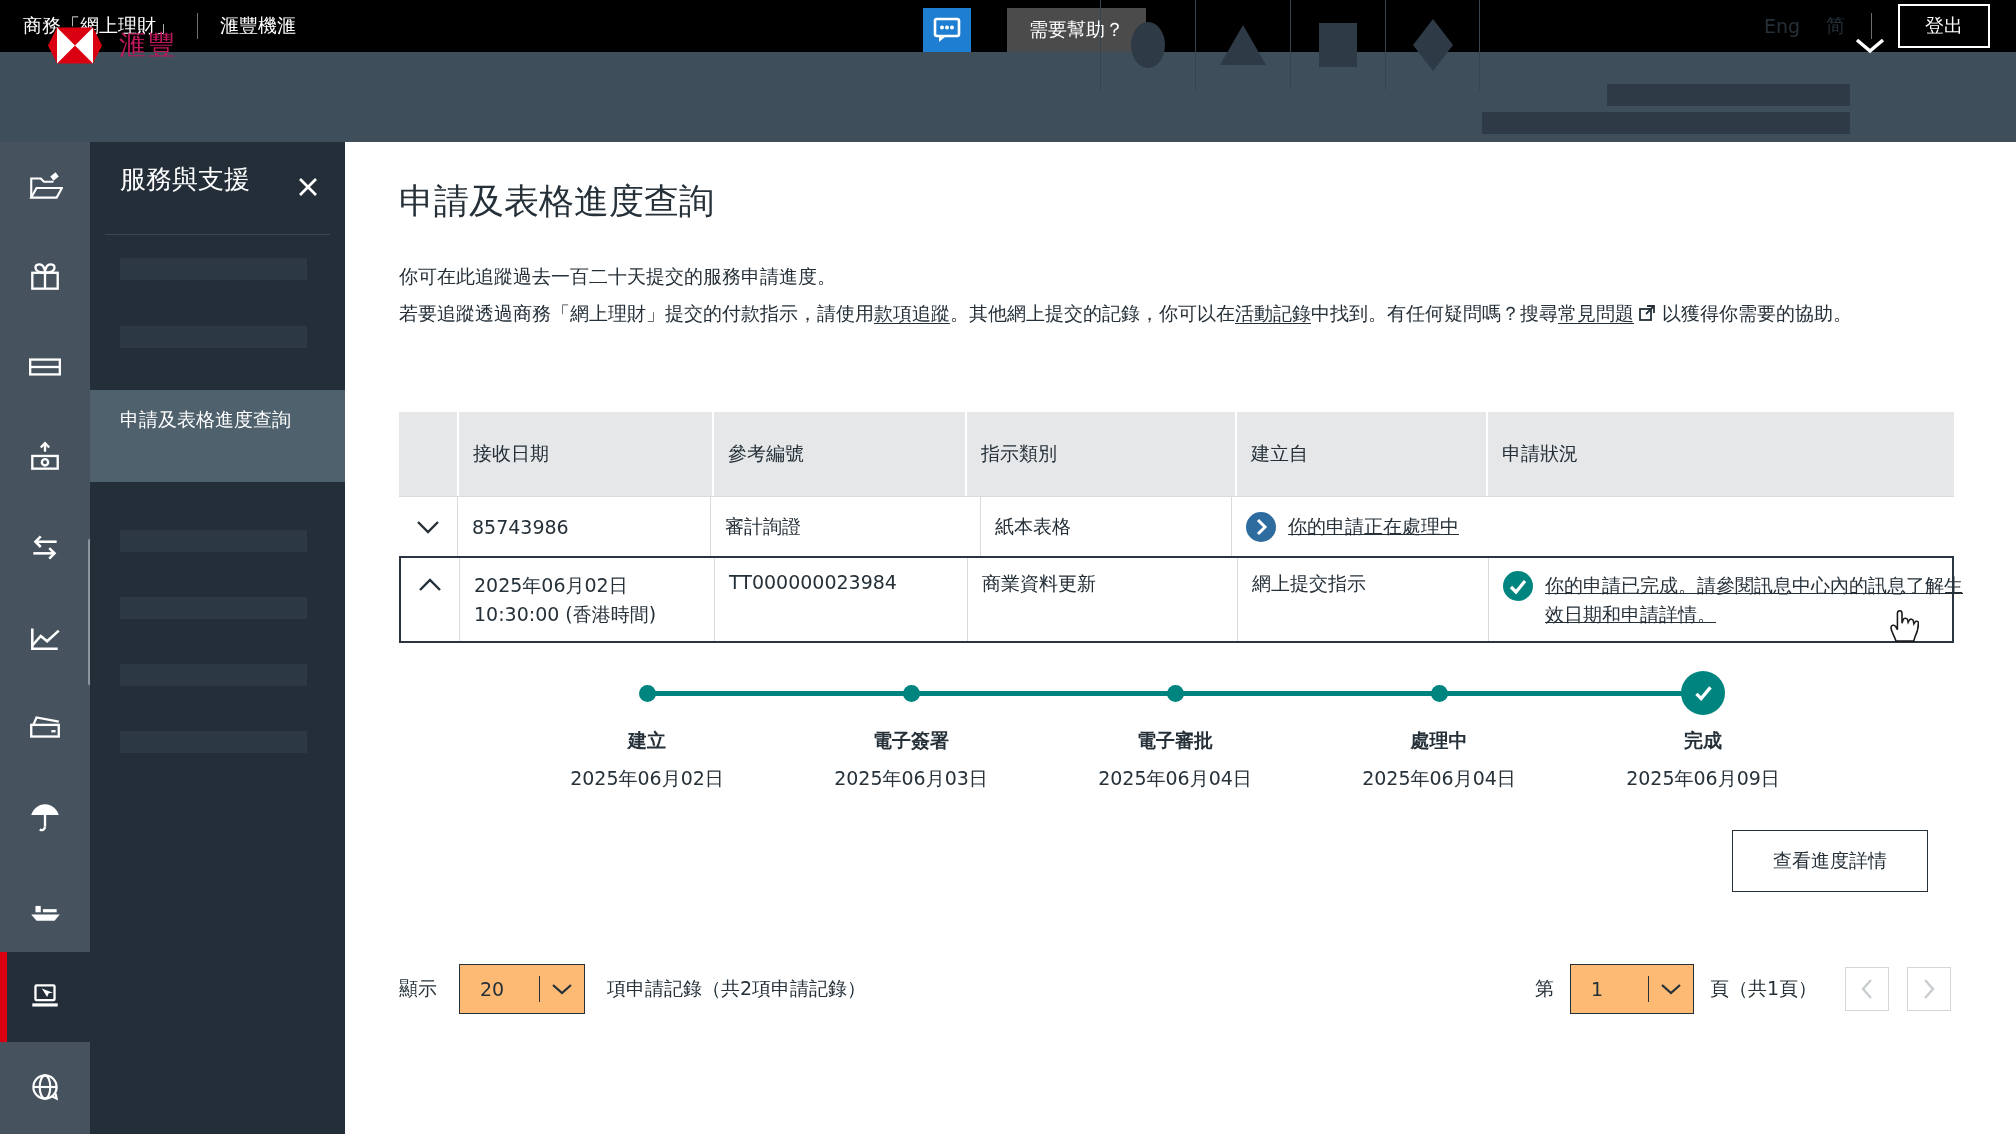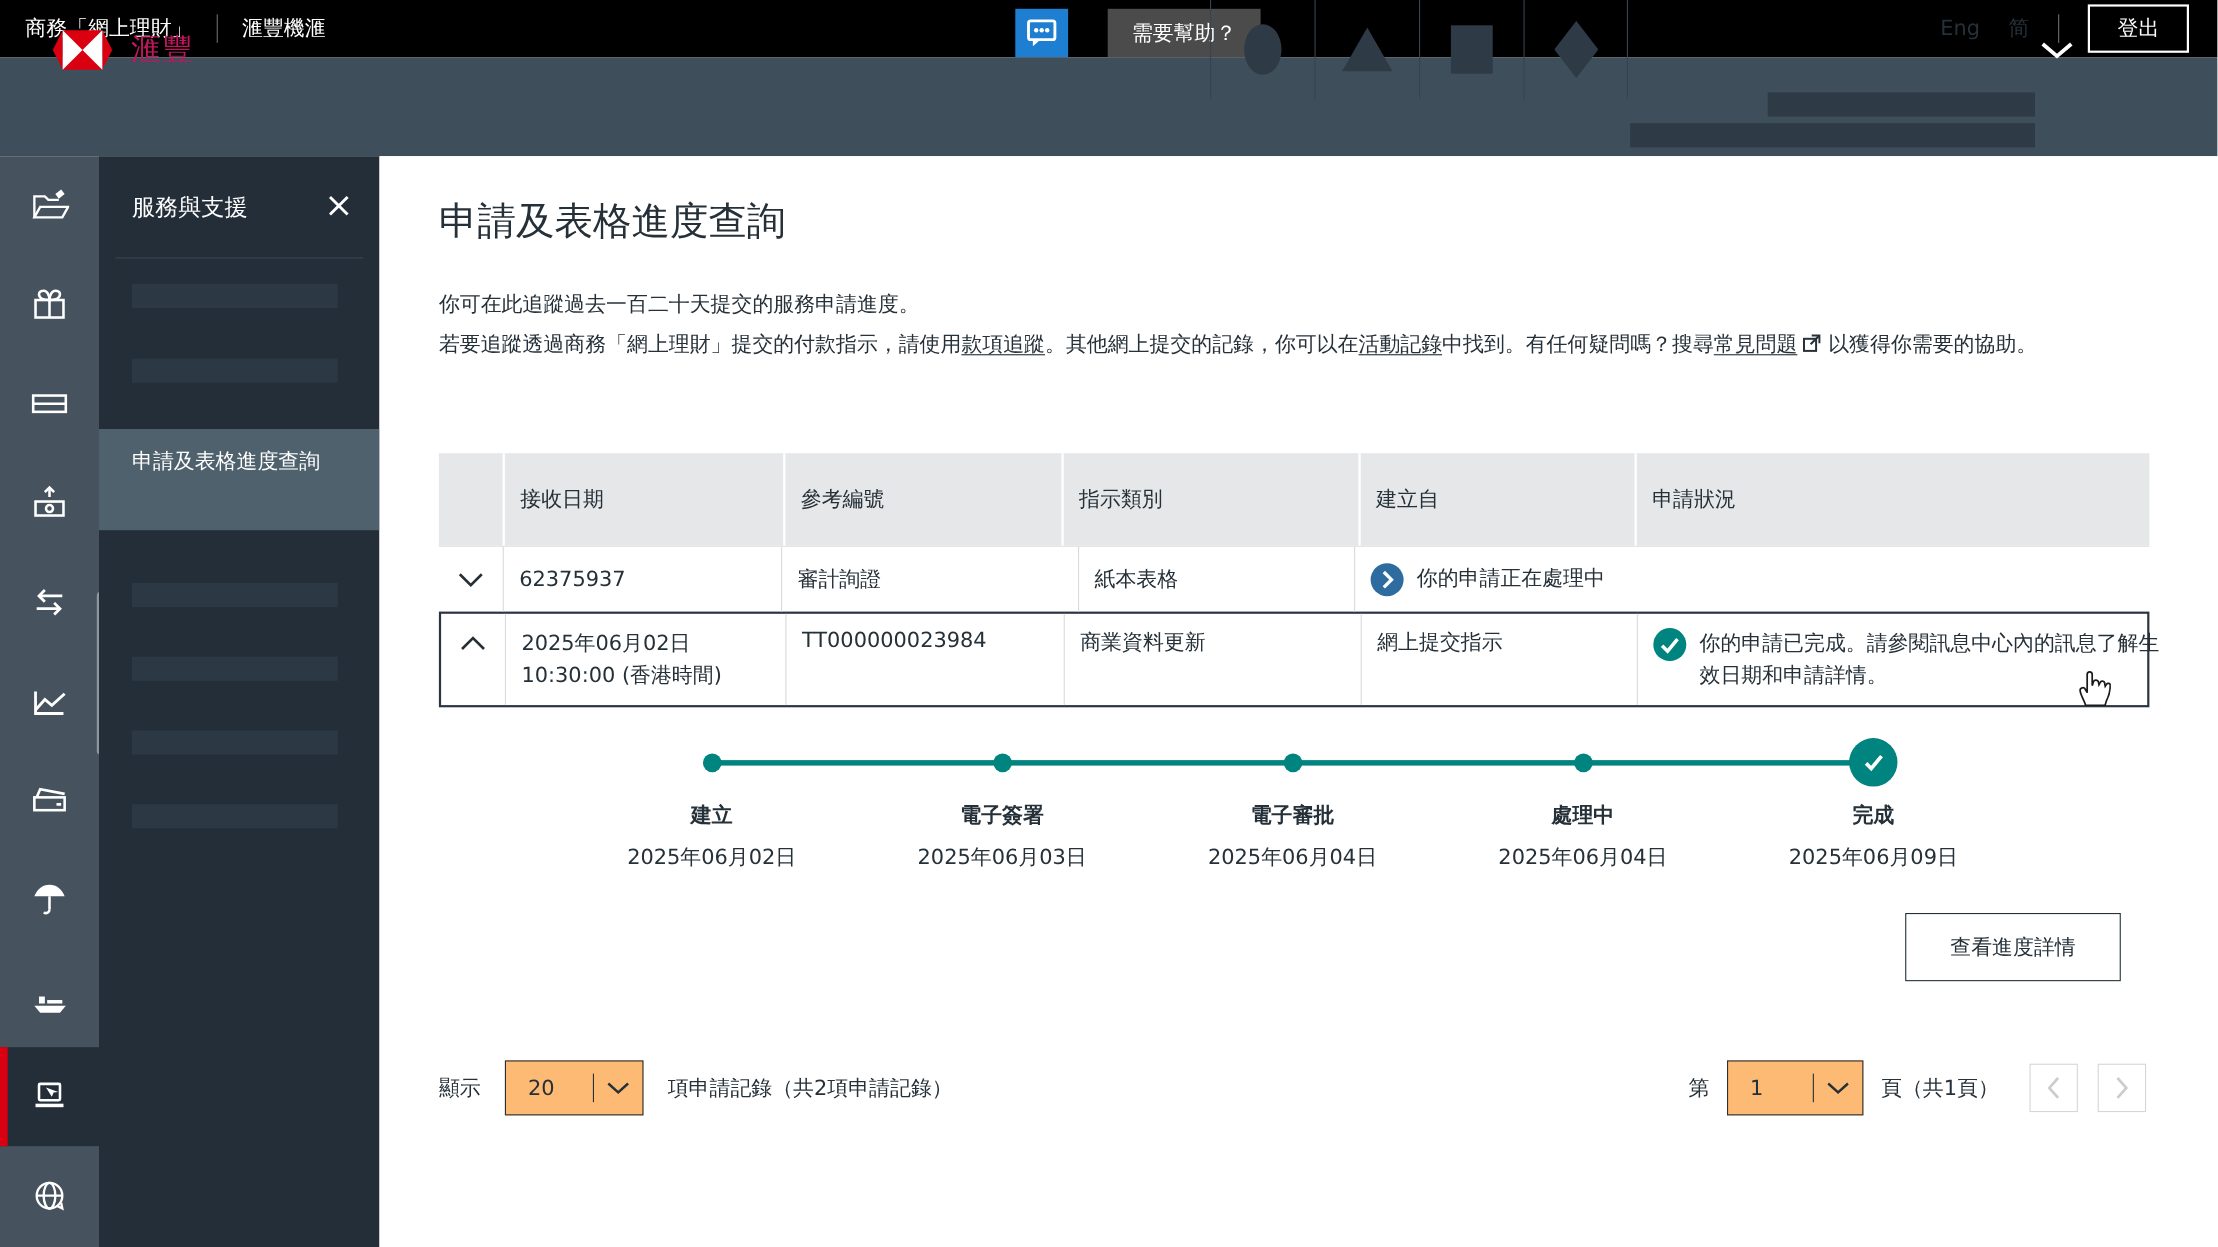--- a/index.html
+++ b/index.html
@@ -39,21 +39,21 @@
 
   
   #sidecol{left:0;top:142px;width:90px;height:992px;background:var(--col);}
   .icon-cell{width:90px;height:90px;display:flex;align-items:center;justify-content:center;position:relative;cursor:pointer;}
   .icon-cell.active{background:var(--panel);}
   .icon-cell.active::before{content:"";position:absolute;left:0;top:0;width:7px;height:100%;background:var(--red);}
   #side-scrollbar{left:88px;top:538px;width:7px;height:148px;background:#8B969E;border-radius:4px;}
 
   
   #sidepanel{left:90px;top:142px;width:255px;height:992px;background:var(--panel);color:#fff;}
-  #panel-title{left:30px;top:32px;font-size:21px;}
+  #panel-title{left:30px;top:20px;font-size:26px;}
   #panel-close{right:26px;top:34px;cursor:pointer;}
   #panel-divider{left:15px;top:92px;width:225px;height:1px;background:#3A4752;}
   .pn-skel{left:30px;width:187px;height:22px;background:var(--panelskel);}
   #panel-active{left:0;top:248px;width:255px;height:92px;background:var(--active);cursor:pointer;}
   #panel-active .lbl{position:absolute;left:30px;top:14px;width:195px;font-size:19px;line-height:31px;color:#fff;}
 
   
   #main{left:345px;top:142px;width:1671px;height:992px;background:#fff;}
   #page-title{left:54px;top:36px;font-size:35px;font-weight:300;color:var(--text);}
   #intro1{left:54px;top:122px;font-size:19px;}
@@ -74,21 +74,21 @@
   #row-0{height:60px;border-top:1px solid var(--bordr);cursor:pointer;}
   #row-1{height:87px;border:2px solid var(--darkb);cursor:pointer;}
   #row-1 .td{align-items:flex-start;padding-top:13px;}
   #row-1 .td:first-child{padding-top:20px;}
   .dt2{line-height:29px;}
   .status{display:flex;gap:12px;align-items:center;}
   #row-1 .status{align-items:flex-start;}
   .stat-circle{width:30px;height:30px;border-radius:50%;flex:none;display:flex;align-items:center;justify-content:center;}
   .stat-blue{background:var(--blue);}
   .stat-teal{background:var(--teal);}
-  .stat-text{line-height:29px;}
+  .stat-text{line-height:29px;text-decoration:underline;}
   #row-1 .stat-text{width:430px;}
 
   
   #timeline{left:170px;top:528px;width:1320px;height:140px;}
   #tl-line{position:absolute;left:132px;right:132px;top:21px;height:5px;background:var(--teal);}
   .tl-step{position:absolute;top:0;width:264px;text-align:center;}
   .tl-dot{position:absolute;left:50%;top:15px;width:17px;height:17px;margin-left:-8.5px;border-radius:50%;background:var(--teal);}
   .tl-big{position:absolute;left:50%;top:1px;width:44px;height:44px;margin-left:-22px;border-radius:50%;background:var(--teal);display:flex;align-items:center;justify-content:center;}
   .tl-label{position:absolute;left:0;right:0;top:58px;font-size:19px;font-weight:700;}
   .tl-date{position:absolute;left:0;right:0;top:96px;font-size:19px;}
@@ -307,21 +307,21 @@
         <div class="th c4">建立自</div>
         <div class="th c5">申請狀況</div>
       </div>
 
       <div id="row-0" class="trow">
         <div class="td c0">
           <svg width="24" height="14" viewBox="0 0 24 14">
             <polyline points="2,2 12,12 22,2" fill="none" stroke="#253038" stroke-width="2.4"></polyline>
           </svg>
         </div>
-        <div class="td c2">62375937</div>
+        <div class="td c2">85743986</div>
         <div class="td c3">審計詢證</div>
         <div class="td c4">紙本表格</div>
         <div class="td c5">
           <div class="status">
             <span class="stat-circle stat-blue">
               <svg width="30" height="30" viewBox="0 0 30 30">
                   <polyline points="12,8 19,15 12,22" fill="none" stroke="#fff" stroke-width="3"></polyline>
                 </svg>
             </span>
             <span class="stat-text">你的申請正在處理中</span>

